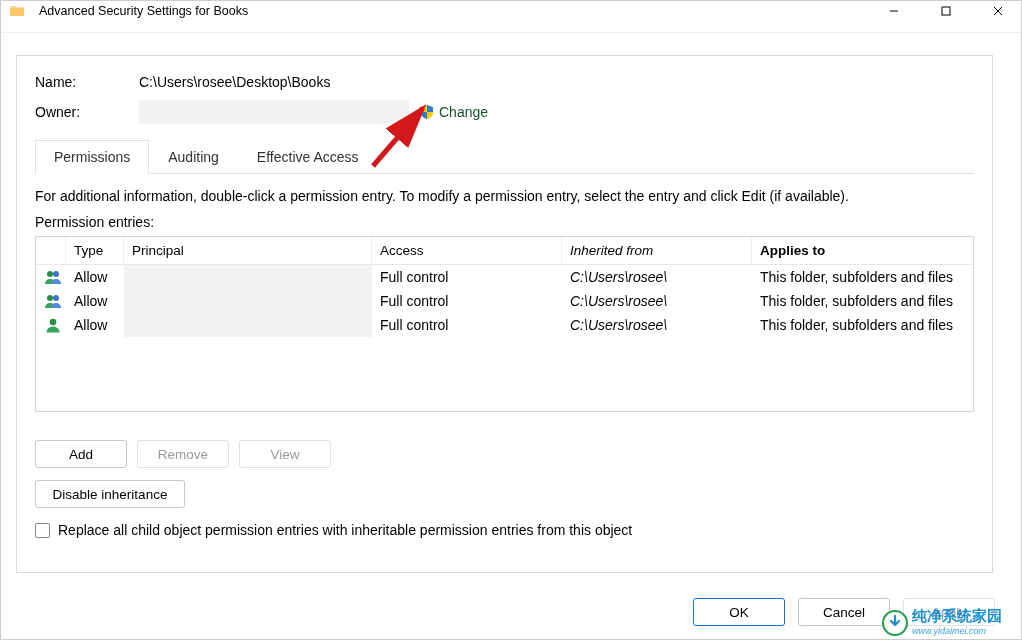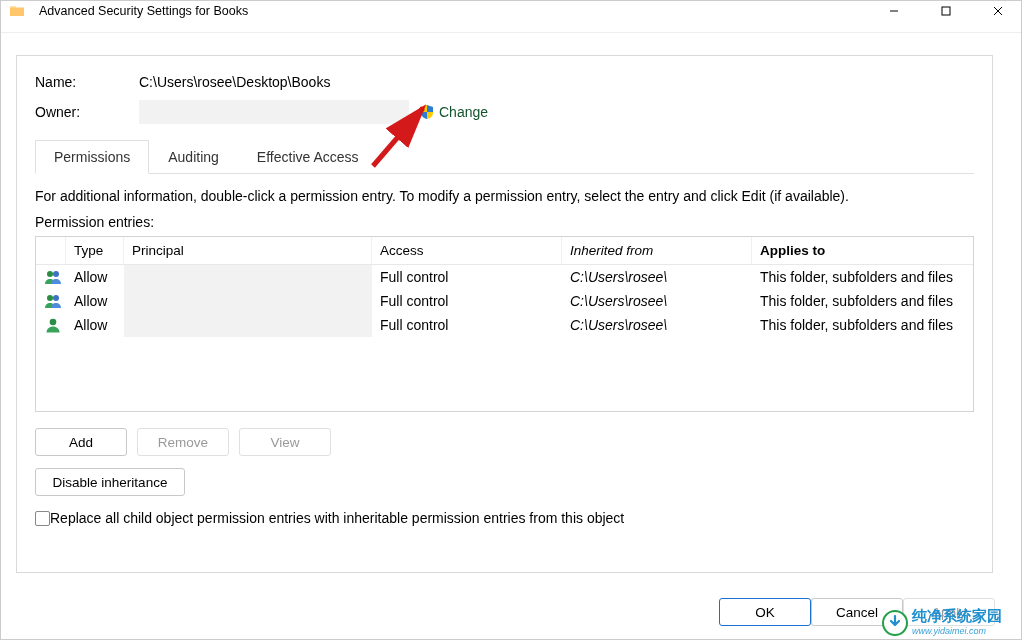--- a/index.html
+++ b/index.html
@@ -32,26 +32,26 @@
   .col-type { width: 58px; flex: 0 0 58px; }
   .col-principal { width: 248px; flex: 0 0 248px; }
   .col-access { width: 190px; flex: 0 0 190px; }
   .col-inherited { width: 190px; flex: 0 0 190px; font-style: italic; }
   .col-applies { flex: 1; }
   .tbody { display: block; }
   .trow { display: flex; align-items: center; height: 24px; }
   .td { font-size: 14px; padding: 2px 8px; overflow: hidden; white-space: nowrap; text-overflow: ellipsis; }
   .td.col-principal { background: #f2f2f2; height: 24px; }
   .user-icon { width: 18px; height: 16px; display: block; margin: auto; }
-  .btn-row { display: flex; gap: 10px; margin-top: 16px; }
+  .btn-row { display: flex; gap: 10px; margin-top: 28px; }
   .btn { min-width: 92px; height: 28px; font-size: 13.5px; background: #fff; border: 1px solid #c8c8c8; border-radius: 3px; padding: 0 14px; cursor: pointer; }
   .btn.disabled { color: #9a9a9a; border-color: #e0e0e0; cursor: default; }
-  .chk-row { display: flex; align-items: center; gap: 0; margin-top: 14px; font-size: 14px; }
+  .chk-row { display: flex; align-items: center; gap: 8px; margin-top: 14px; font-size: 14px; }
   .chk { width: 15px; height: 15px; border: 1px solid #888; border-radius: 2px; background: #fff; }
-  .footer { height: 54px; display: flex; align-items: center; justify-content: flex-end; gap: 0; padding: 0 26px; }
+  .footer { height: 54px; display: flex; align-items: center; justify-content: flex-end; gap: 13px; padding: 0 26px; }
   .footer .btn { width: 92px; }
   .arrow { position: absolute; pointer-events: none; }
   .watermark { position: absolute; right: 20px; bottom: 4px; display: flex; align-items: flex-end; gap: 4px; font-size: 12px; color: #2a6; pointer-events: none; }
   .watermark .cj { font-weight: bold; color: #1f8fce; font-size: 15px; }
   .watermark .sub { font-size: 9px; color: #3aa0d8; display: block; font-style: italic; }
 </style>
 </head>
 <body>
 
 <div class="window">

